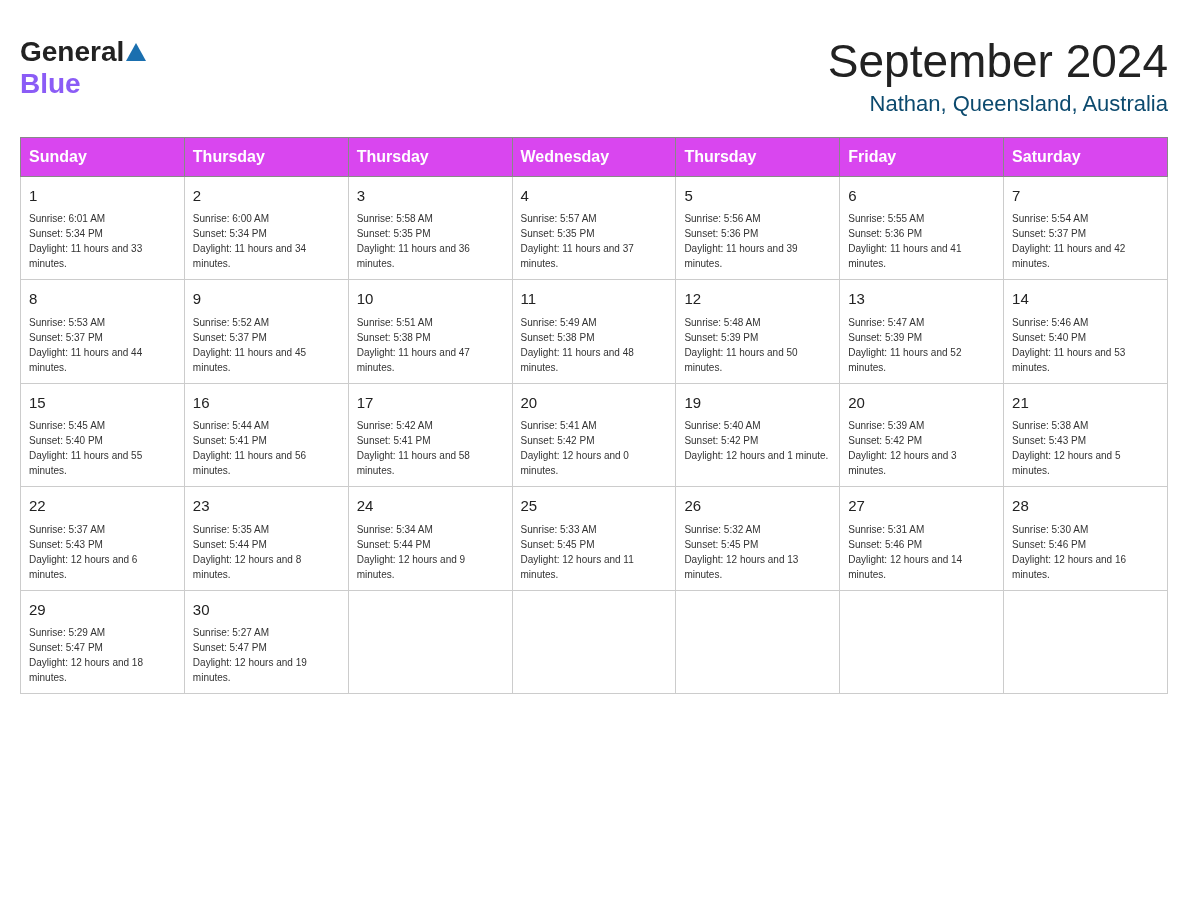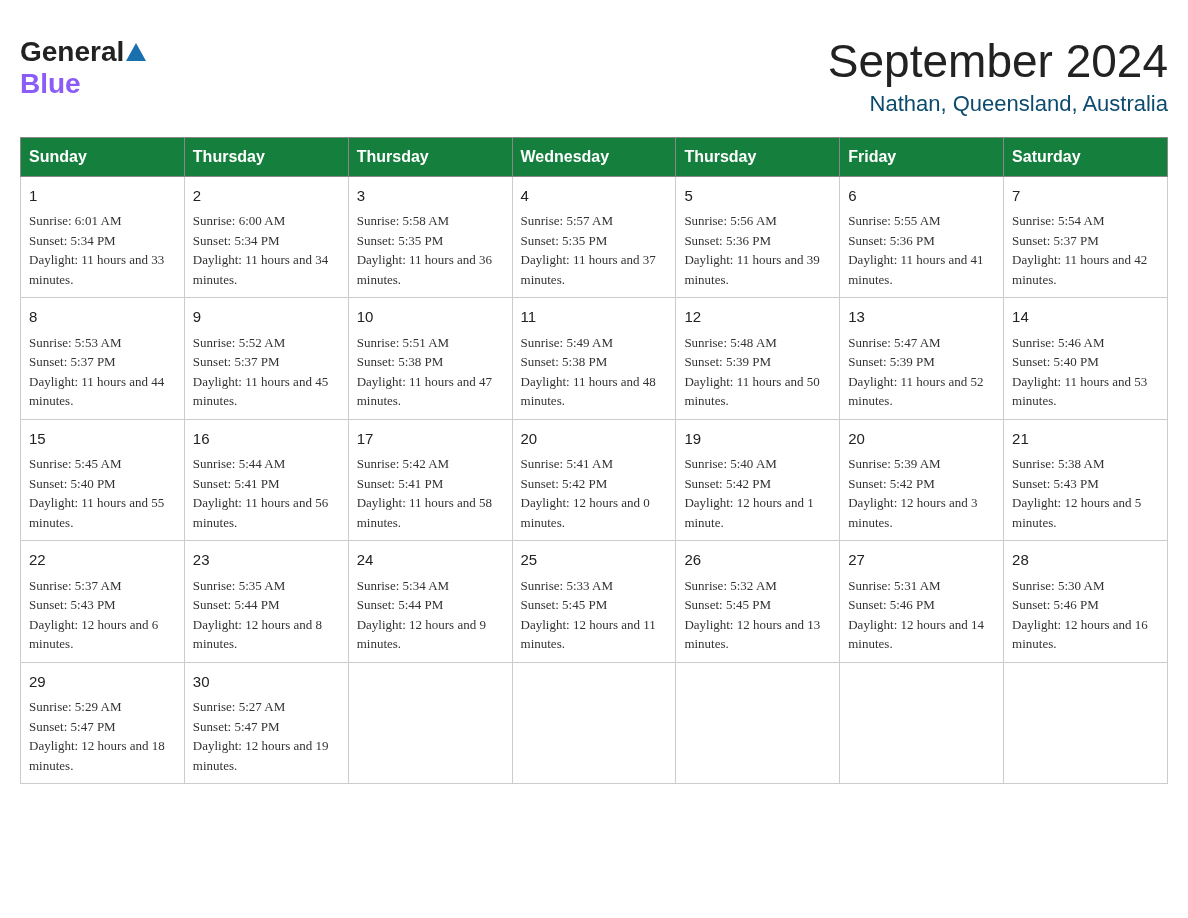--- a/index.html
+++ b/index.html
@@ -34,21 +34,21 @@
       font-size: 22px;
       color: #0c4a6e;
       margin-top: 4px;
     }
     .calendar {
       width: 100%;
       border-collapse: collapse;
       border: 1px solid #888;
     }
     .calendar th {
-      background-color: #15803d;
+      background-color: #d946ef;
       color: #fff;
       font-size: 16px;
       font-weight: bold;
       padding: 10px 8px;
       text-align: left;
       border: 1px solid #888;
     }
     .calendar td {
       vertical-align: top;
       padding: 8px;
@@ -59,23 +59,22 @@
       line-height: 1.5;
     }
     .day-number {
       font-size: 15px;
       font-weight: normal;
       margin-bottom: 4px;
       color: #222;
     }
     .day-info {
       color: #333;
-      font-size: 13px;
+      font-size: 10px;
       line-height: 1.5;
-      font-family: Liberation Serif, serif;
     }
     .empty-cell {
       background: #fff;
     }
   </style>
 </head>
 <body>
 
 <div class="header">
   <div class="logo">

